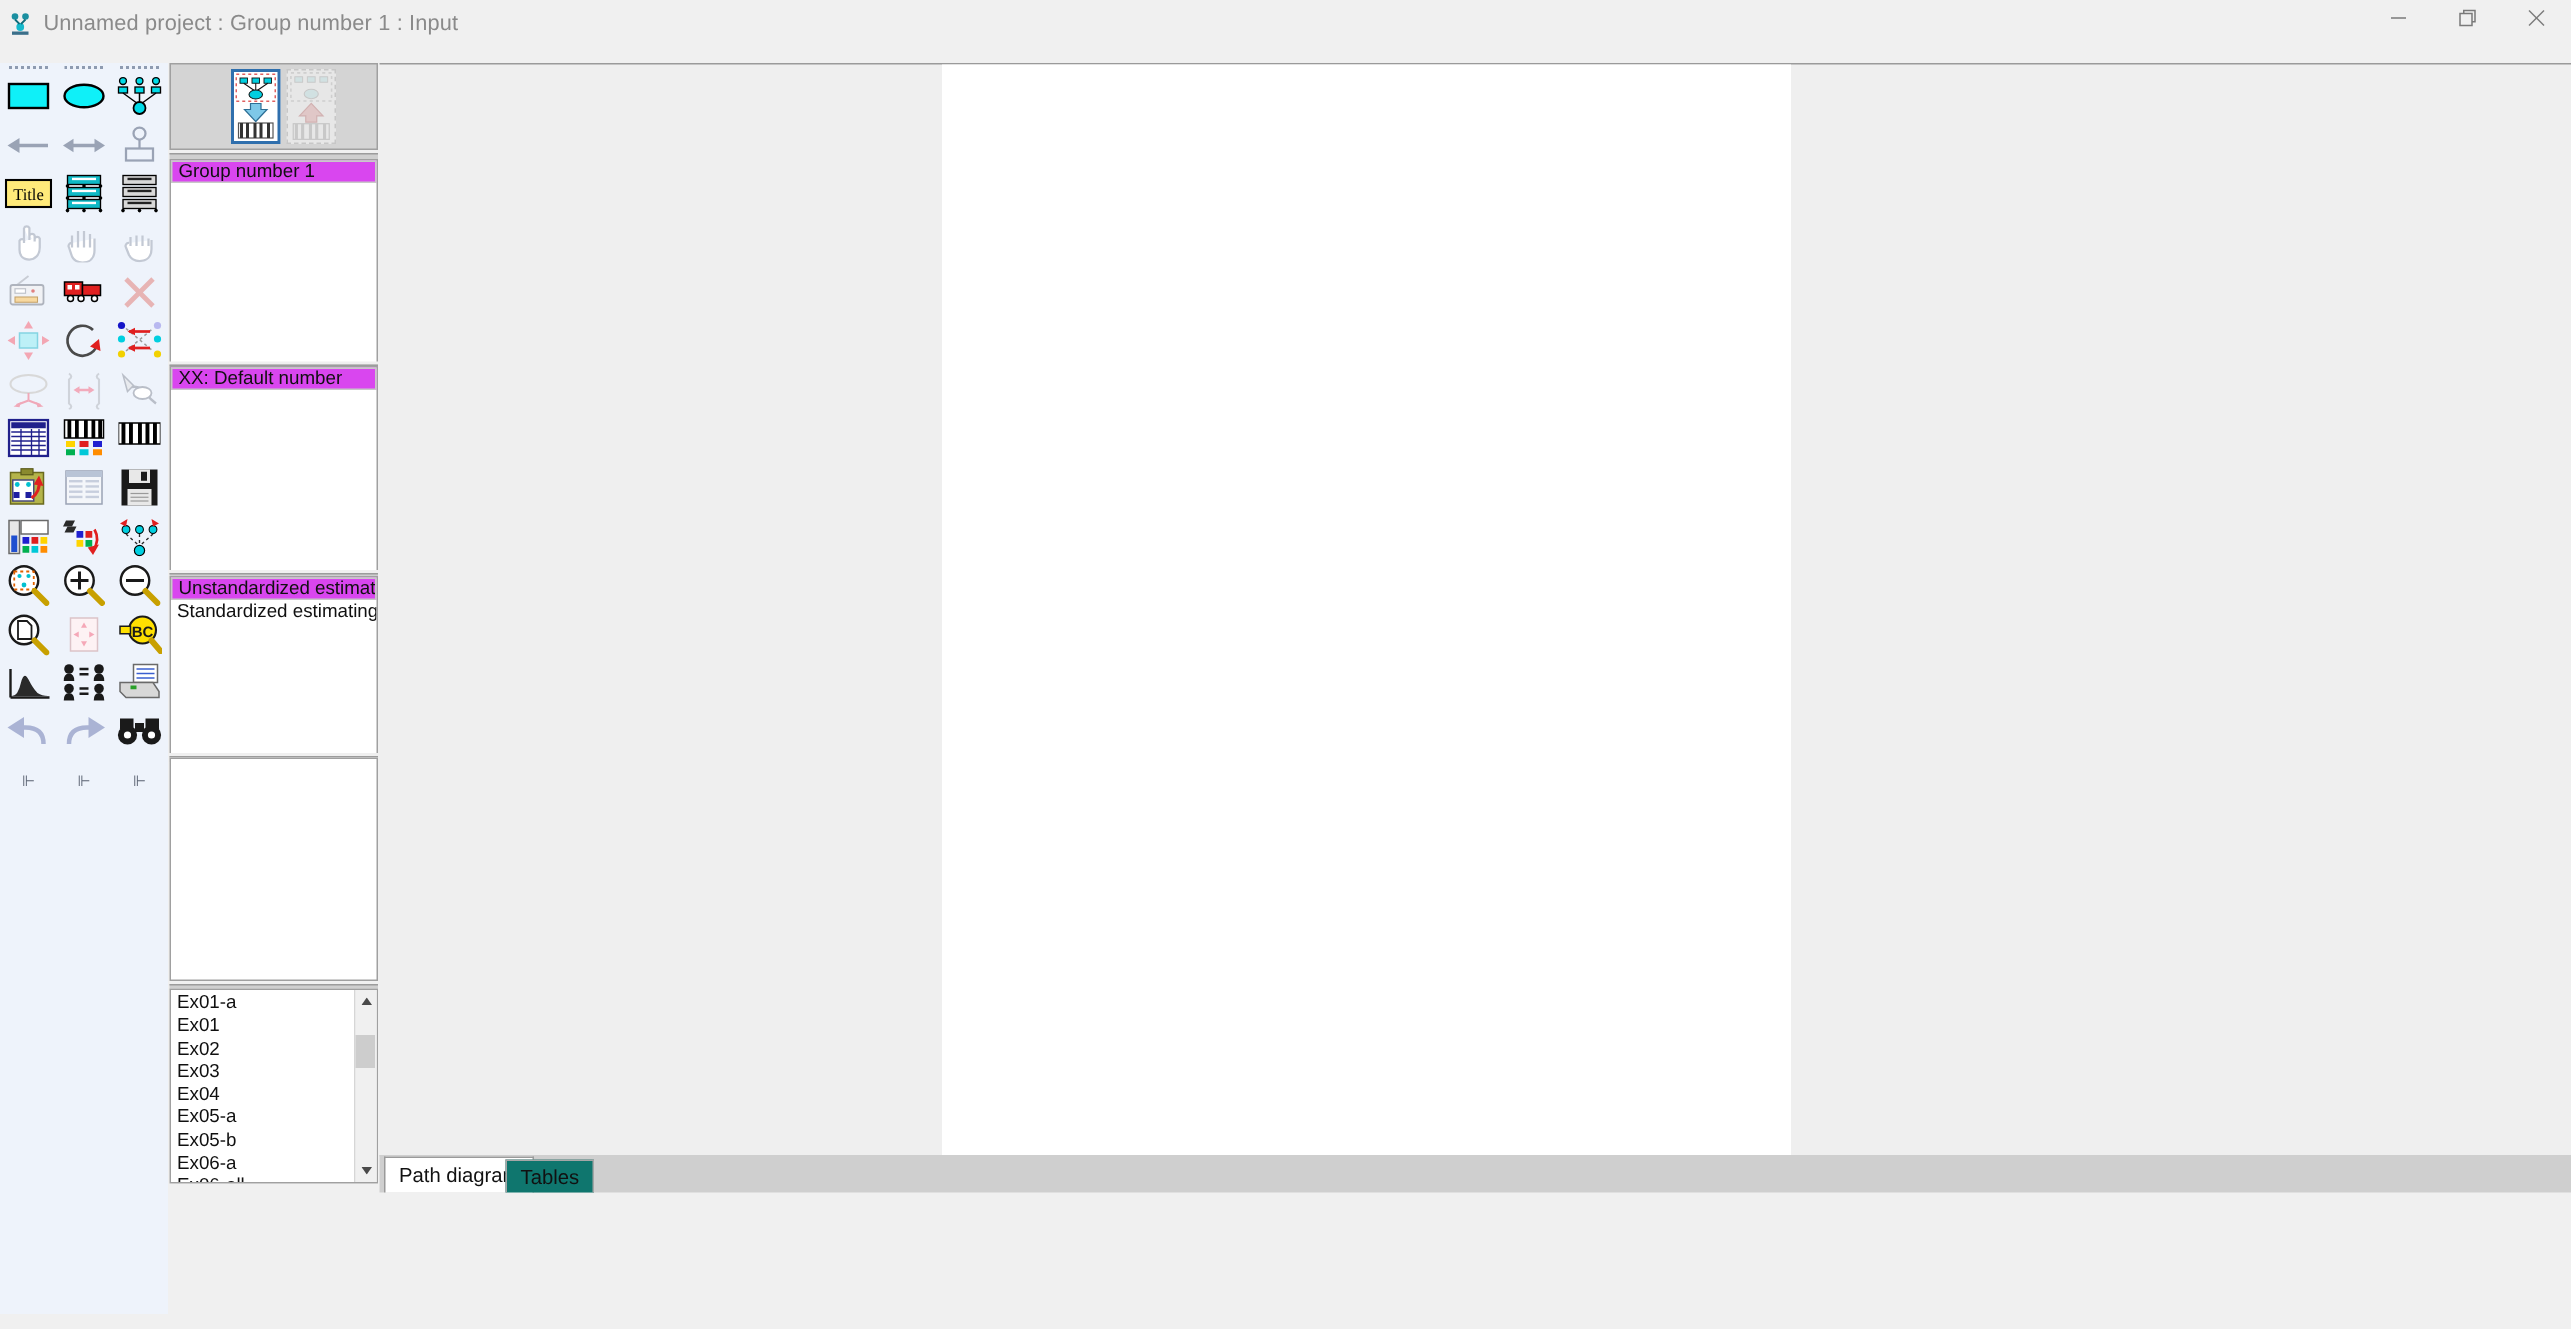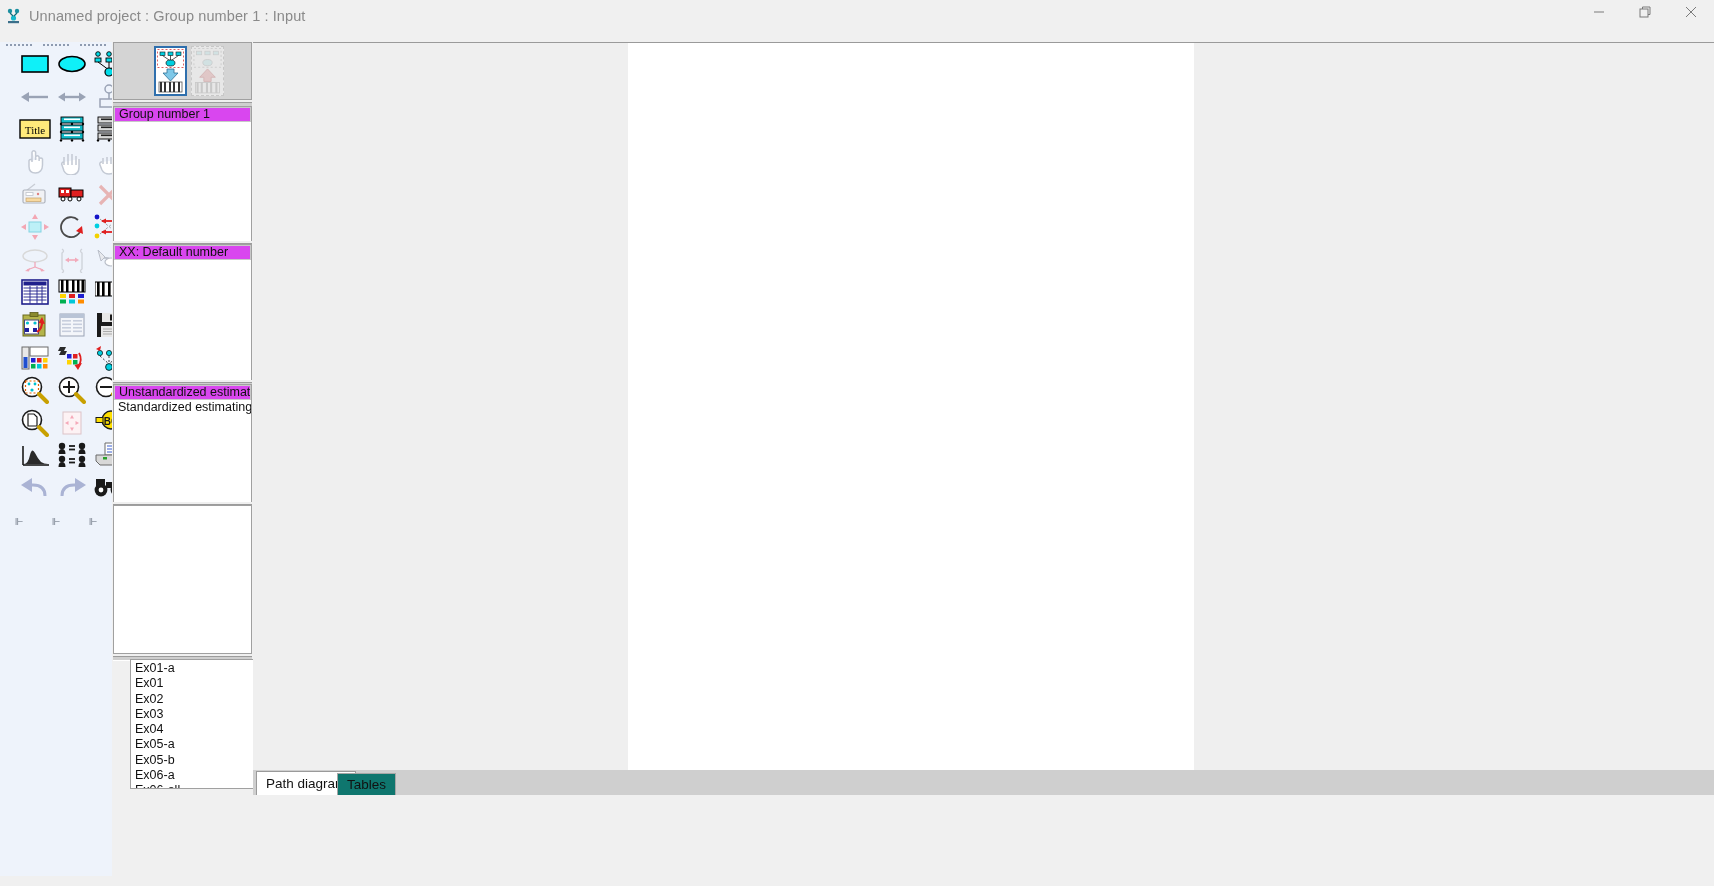--- a/index.html
+++ b/index.html
@@ -42,21 +42,21 @@
     line-height:16px;
   }
 
   
   .palette{
     position:absolute;left:0;top:42px;width:112px;height:834px;
     background:#eef3fb;
   }
   .tool-grid{
     position:absolute;left:0;top:0;width:112px;
-    display:flex;flex-wrap:wrap;padding-left:16px;
+    display:flex;flex-wrap:wrap;
   }
   .tool{
     width:37px;height:32.6px;display:flex;align-items:center;justify-content:center;
     box-sizing:border-box;
   }
   .tool svg{display:block;}
   .dotrow{width:112px;height:6px;display:flex;}
   .dotcell{width:37px;height:6px;display:flex;align-items:center;justify-content:center;}
   .dots{
     width:26px;height:2px;
@@ -97,21 +97,21 @@
   }
   .thumb{
     width:33px;height:50px;background:#fff;box-sizing:border-box;
     position:relative;
   }
   .thumb.active{border:2px solid #2f6fad;}
   .thumb.inactive{border:1px dashed #b9b9b9;opacity:.45;}
 
   
   .filelist{
-    position:absolute;left:18px;width:139px;
+    position:absolute;left:1px;width:139px;
     background:#fff;border:1px solid #a0a0a0;box-sizing:border-box;
     display:flex;
   }
   .filelist-inner{flex:1;overflow:hidden;padding-top:1px;}
   .frow{
     height:15.3px;line-height:15.3px;padding-left:4px;font-size:12.5px;color:#101010;
     white-space:nowrap;
   }
   .vscroll{
     width:14px;background:#f0f0f0;border-left:1px solid #d6d6d6;

